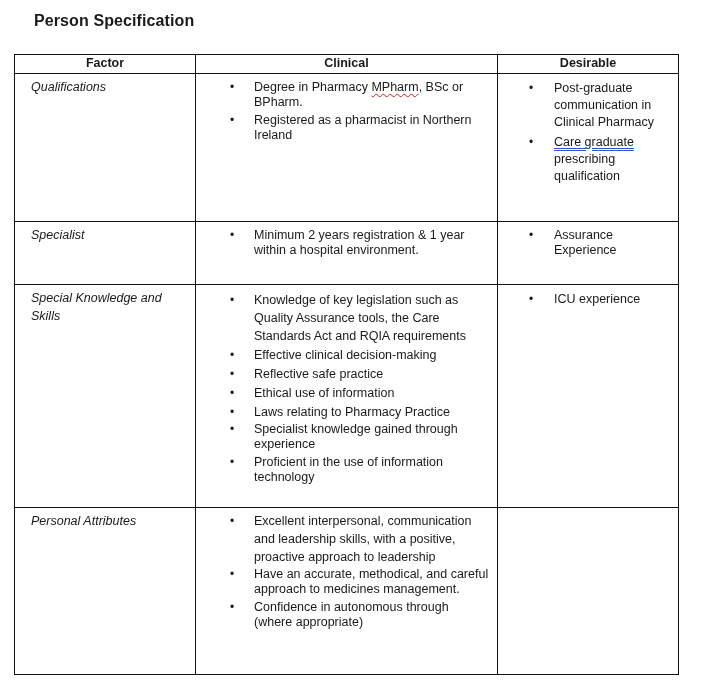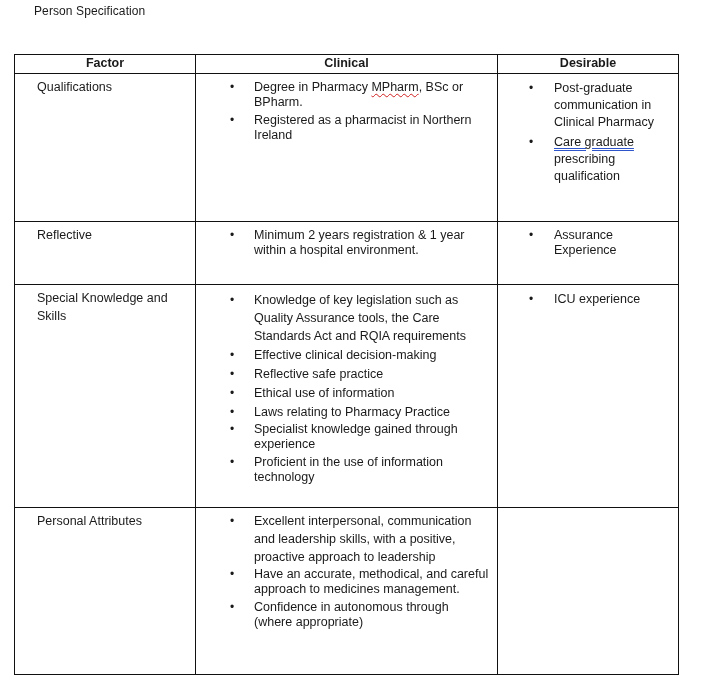--- a/index.html
+++ b/index.html
@@ -1,23 +1,23 @@
 <!DOCTYPE html>
 <html><head>
 <meta charset="utf-8">
 <style>
   html, body { margin:0; padding:0; background:#ffffff; }
   body { width:710px; height:683px; position:relative; overflow:hidden;
          font-family:"Liberation Sans", sans-serif; color:#1a1a1a; }
-  .title { position:absolute; left:34px; top:4px; font-size:12px; font-weight:normal; letter-spacing:0.1px; }
+  .title { position:absolute; left:34px; top:12px; font-size:16px; font-weight:bold; letter-spacing:0.1px; }
   table.spec { position:absolute; left:14px; top:54px; border-collapse:collapse; table-layout:fixed; width:664px; }
   table.spec td, table.spec th { border:1.5px solid #111; vertical-align:top; font-size:12.5px; }
   th { font-weight:bold; text-align:center; height:17px; padding:1px 4px 0 4px; font-size:12px; }
   col.c1 { width:181px; } col.c2 { width:302px; } col.c3 { width:181px; }
-  td.factor { padding:4px 22px; line-height:18px; }
+  td.factor { padding:4px 16px; line-height:18px;font-style:italic; }
   ul { list-style:none; margin:0; padding:5px 6px 0 0; }
   li { position:relative; padding-left:57px; line-height:14.5px; margin-bottom:4px; }
   li.loose { line-height:18px; margin-bottom:1px; }
   li .bullet { position:absolute; left:33px; top:0; font-size:12px; }
   td.desir li { padding-left:55px; line-height:17px; margin-bottom:3px; }
   td.desir li .bullet { left:30px; }
   .spell { text-decoration:underline wavy #d02020; text-decoration-thickness:1px; text-underline-offset:2px;text-align:center; }
   .gram { text-decoration:underline double #2e55c9; text-underline-offset:2px; }
   tr.r1 td { height:139px; } tr.r2 td { height:54px; } tr.r3 td { height:214px; } tr.r4 td { height:158px; }
 </style>
@@ -51,21 +51,21 @@
       </td>
       <td class="desir">
         <ul>
           <li><span class="bullet">•</span><span>Post-graduate communication in Clinical Pharmacy</span></li>
           <li><span class="bullet">•</span><span class="gram">Care graduate</span><span> prescribing qualification</span></li>
         </ul>
       </td>
     </tr>
 
     <tr class="r2">
-      <td class="factor">Reflective</td>
+      <td class="factor">Specialist</td>
       <td>
         <ul>
           <li><span class="bullet">•</span><span>Minimum 2 years registration &amp; 1 year within a hospital environment.</span></li>
         </ul>
       </td>
       <td class="desir">
         <ul>
           <li style="line-height:14.5px"><span class="bullet">•</span><span>Assurance Experience</span></li>
         </ul>
       </td>

